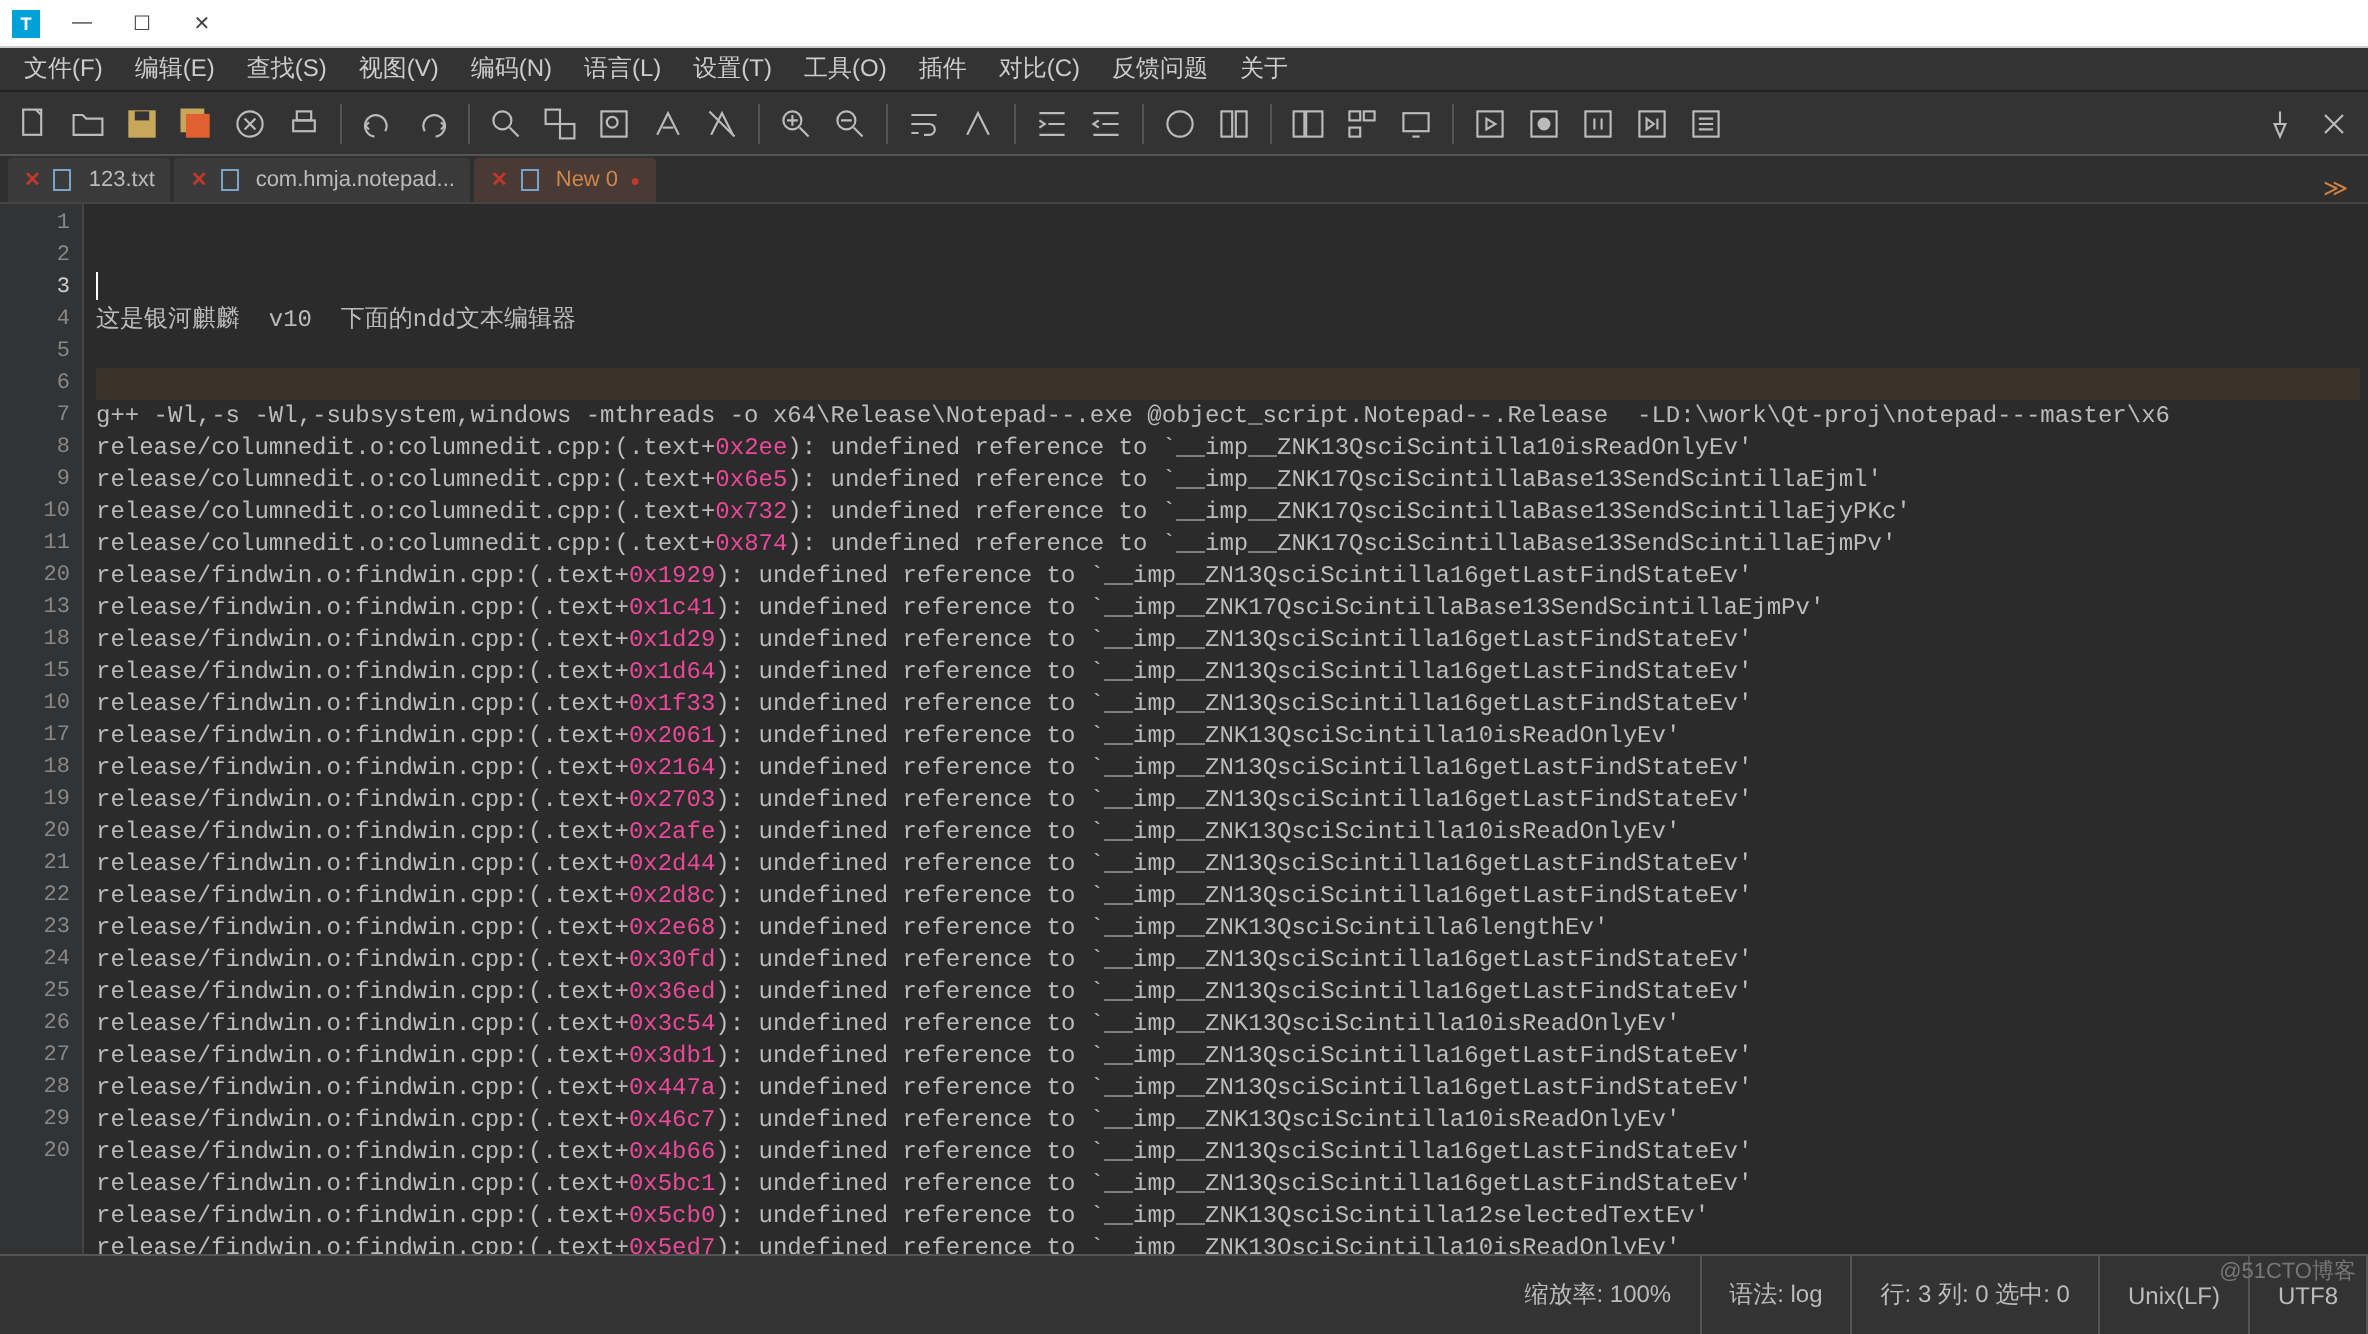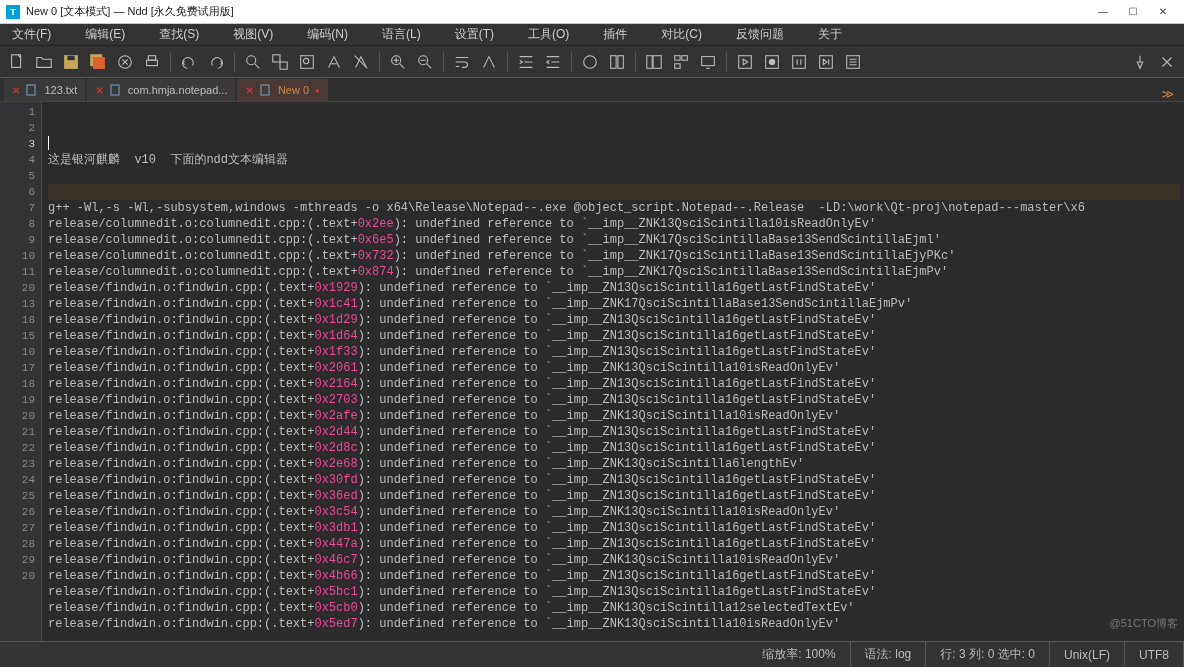--- a/index.html
+++ b/index.html
@@ -37,21 +37,21 @@
   display: flex; align-items: center; justify-content: center;
   font-size: 10px; color: #444;
   cursor: default;
 }
 .menu-bar {
   height: 22px;
   background: #333;
   display: flex;
   align-items: center;
   padding: 0 4px;
-  gap: 18px;
+  gap: 0;
   border-bottom: 1px solid #222;
 }
 .menu-bar .menu-item {
   padding: 2px 8px;
   color: #ccc;
   font-size: 12px;
 }
 .toolbar {
   height: 32px;
   background: #333;
@@ -143,49 +143,48 @@
 }
 .hex { color: #ec4899; }
 .hexn { color: #ec4899; }
 .caret {
   position: absolute;
   left: 6px; top: 34px;
   width: 1px; height: 14px;
   background: #fff;
 }
 .status-bar {
-  height: 26px;
+  height: 40px;
   background: #333;
   border-top: 1px solid #555;
   display: flex;
   align-items: center;
   font-size: 12px;
   color: #bbb;
 }
 .status-bar .status-item {
   padding: 0 14px;
   border-right: 1px solid #555;
   height: 100%;
   display: flex;
   align-items: center;
 }
 .status-bar .spacer { flex: 1; }
 .watermark {
   position: absolute;
-  right: 6px; bottom: 36px;
+  right: 6px; bottom: 24px;
   color: #777;
   font-size: 11px;
 }
 </style>
 </head>
 <body>
 
 <div class="title-bar">
   <div class="app-icon">T</div>
-  <div class="title-text">New 0 [文本模式] — Ndd [永久免费试用版]</div>
   <div class="win-btn">—</div>
   <div class="win-btn">☐</div>
   <div class="win-btn">✕</div>
 </div>
 
 <div class="menu-bar" id="menu-bar">
     <div class="menu-item">文件(F)</div>
     <div class="menu-item">编辑(E)</div>
     <div class="menu-item">查找(S)</div>
     <div class="menu-item">视图(V)</div>

